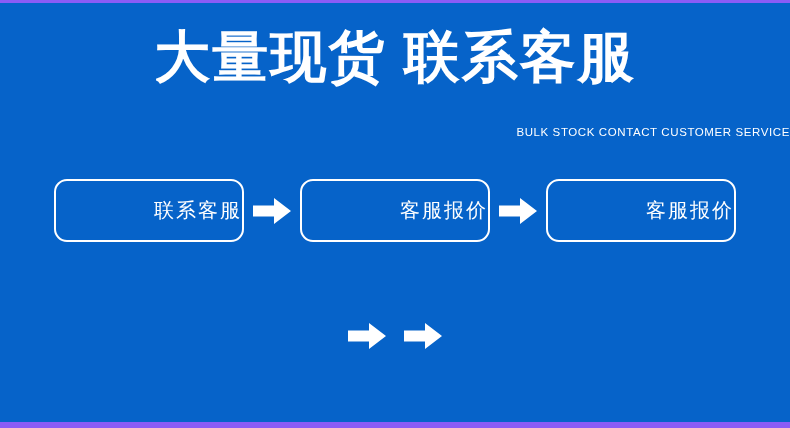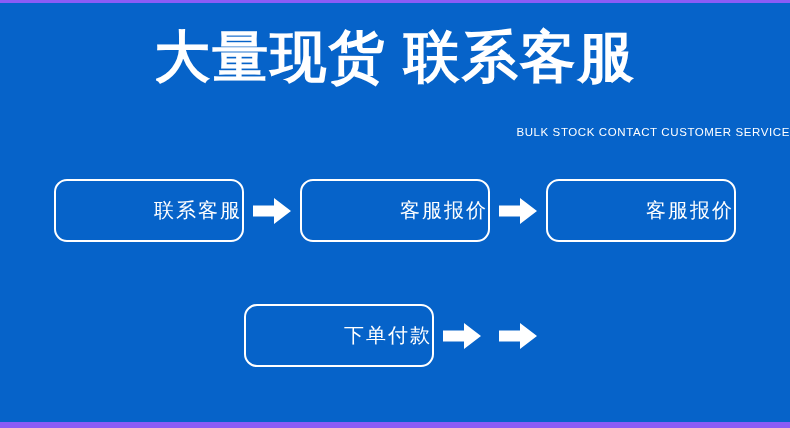--- a/index.html
+++ b/index.html
@@ -87,23 +87,20 @@
         </div>
         <svg class="arrow" viewBox="0 0 38 26" aria-hidden="true">
           <path d="M0 7.5 H21 V0 L38 13 L21 26 V18.5 H0 Z"></path>
         </svg>
         <div class="step-box">
           <span>客服报价</span>
         </div>
       </div>
 
       <div class="flow-row">
-        <div class="step-box">
-          <span>下单付款</span>
-        </div>
         <svg class="arrow" viewBox="0 0 38 26" aria-hidden="true">
           <path d="M0 7.5 H21 V0 L38 13 L21 26 V18.5 H0 Z"></path>
         </svg>
         <svg class="arrow" viewBox="0 0 38 26" aria-hidden="true">
           <path d="M0 7.5 H21 V0 L38 13 L21 26 V18.5 H0 Z"></path>
         </svg>
       </div>
 
     </div>
   </div>

